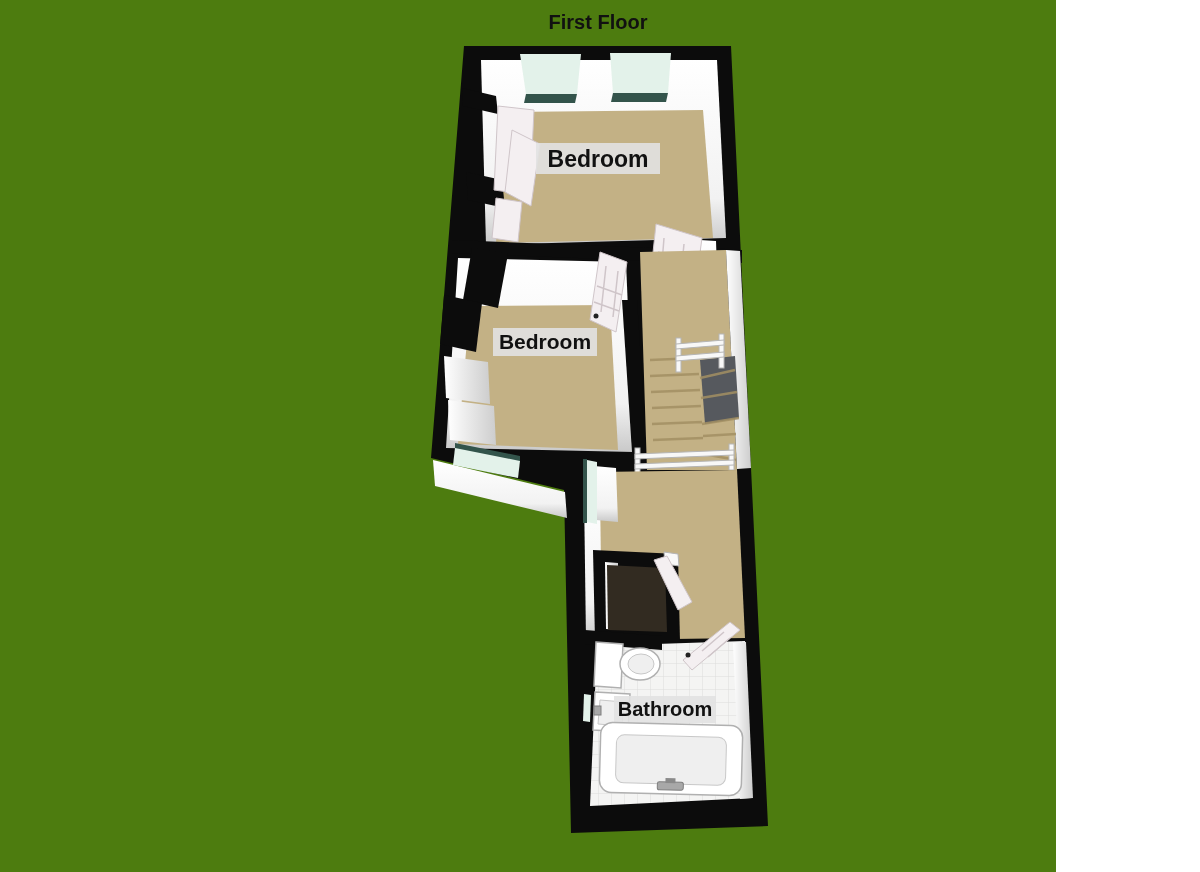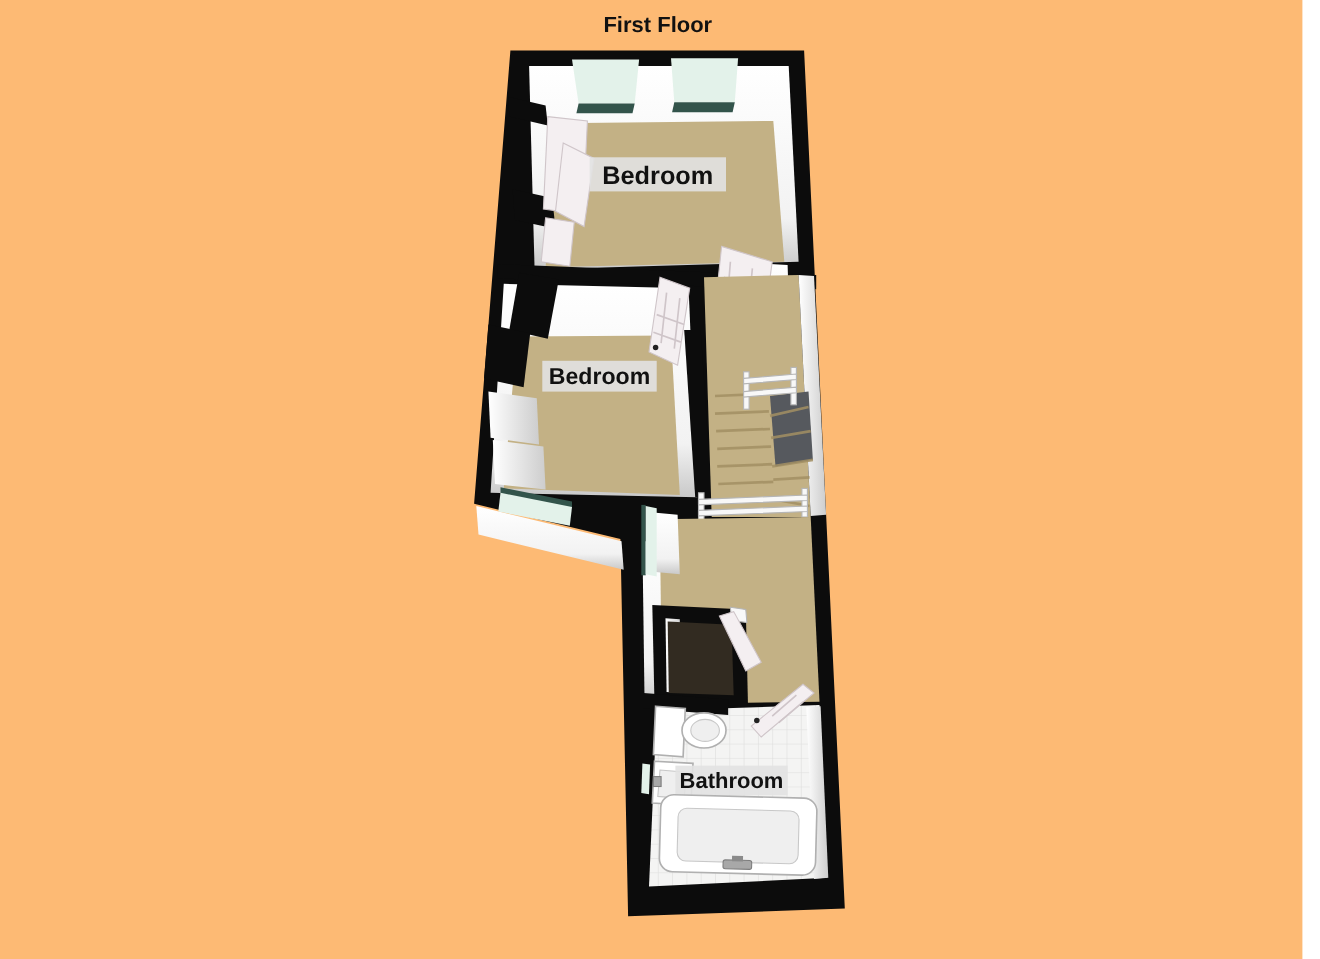--- a/index.html
+++ b/index.html
@@ -1,16 +1,16 @@
 <!DOCTYPE html>
 <html style="--wall: #0c0c0c; --carpet: #c3b185; --carpet_edge: #a28f63; --glass: #e3f2ea; --glass_edge: #33544b; --tile: #f4f4f3; --tile_line: #dcdcdc; --stairwell: #56595e; --cupboard_floor: #322b21; --door: #f4eff1; --door_line: #cfc5c9; --label_bg: #e2e2e2; --text: #111111;"><head>
 <meta charset="utf-8">
 <style>
   html,body{margin:0;padding:0;background:#fff;}
-  .canvas{position:relative;width:1184px;height:872px;background:#fdba74;overflow:hidden;
+  .canvas{position:relative;width:1056px;height:872px;background:#4d7c0f;overflow:hidden;
           font-family:"Liberation Sans",sans-serif;}
   svg{display:block;}
   .wall{fill:var(--wall);}
   .face{fill:url(#faceV);}
   .faceH{fill:url(#faceH);}
   .floor{fill:var(--carpet);}
   .glass{fill:var(--glass);}
   .glassEdge{fill:var(--glass_edge);}
   .dark{fill:var(--stairwell);}
   .cfloor{fill:var(--cupboard_floor);}

